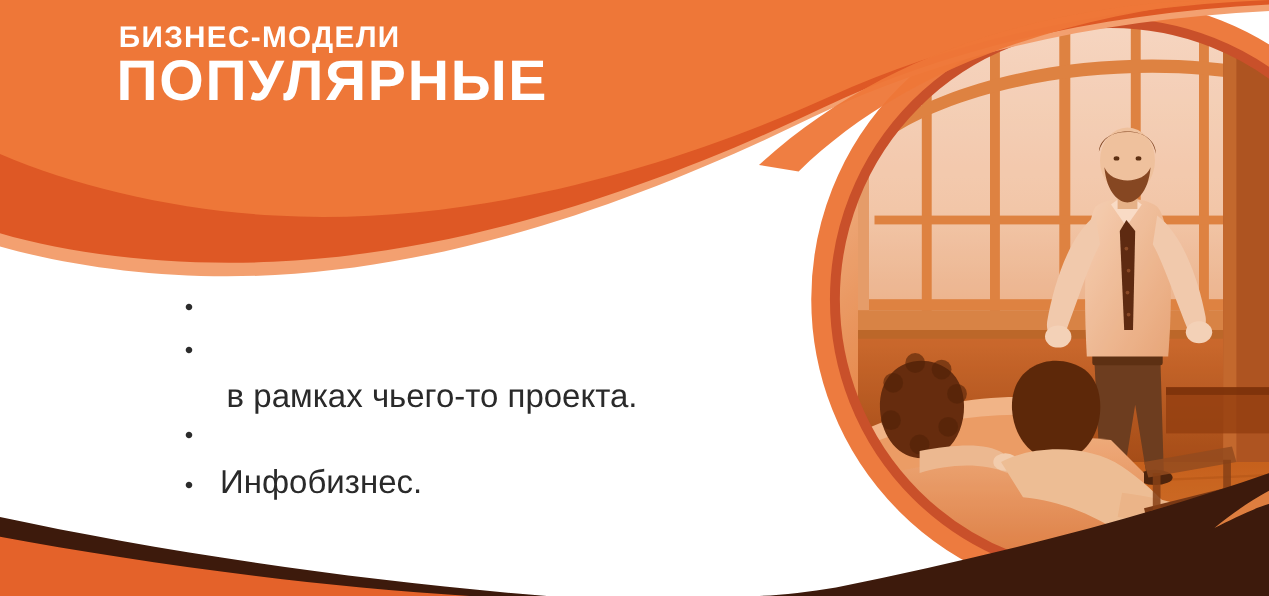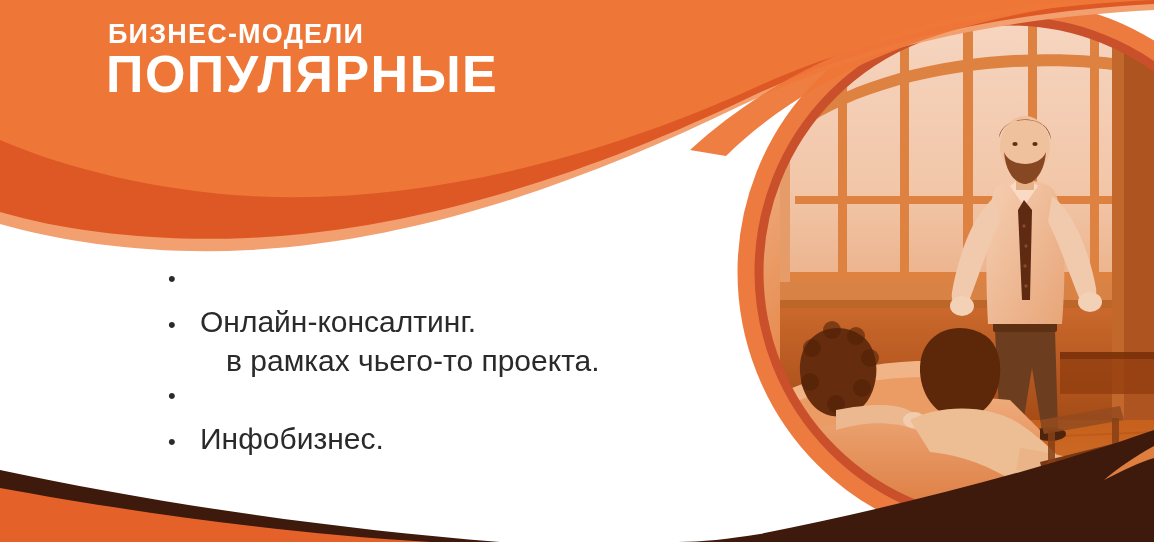--- a/index.html
+++ b/index.html
@@ -73,21 +73,21 @@
     text-align:left;
   }
   .bullet-dot.blank{visibility:hidden;}
   .bullet-text{
     color:#2a2a2a;
     font-size:30px;
     line-height:1;
     white-space:nowrap;
     font-weight:400;
   }
-  .bullet-row.cont .bullet-text{padding-left:6px;margin-left:20px;}
+  .bullet-row.cont .bullet-text{padding-left:6px;}
 </style>
 </head>
 <body>
 
 <div id="slide">
 
   <div class="layer">
     <svg viewBox="0 0 1154 542" preserveAspectRatio="none" xmlns="http://www.w3.org/2000/svg">
       <defs>
 
@@ -326,21 +326,20 @@
   </div>
 
   <div id="bullets">
 
     <div class="bullet-row">
       <span class="bullet-dot">•</span>
     </div>
 
     <div class="bullet-row">
       <span class="bullet-dot">•</span>
-      <span class="bullet-text">Онлайн-консалтинг.</span>
     </div>
 
     <div class="bullet-row cont">
       <span class="bullet-dot blank">•</span>
       <span class="bullet-text">в рамках чьего-то проекта.</span>
     </div>
 
     <div class="bullet-row">
       <span class="bullet-dot">•</span>
     </div>

